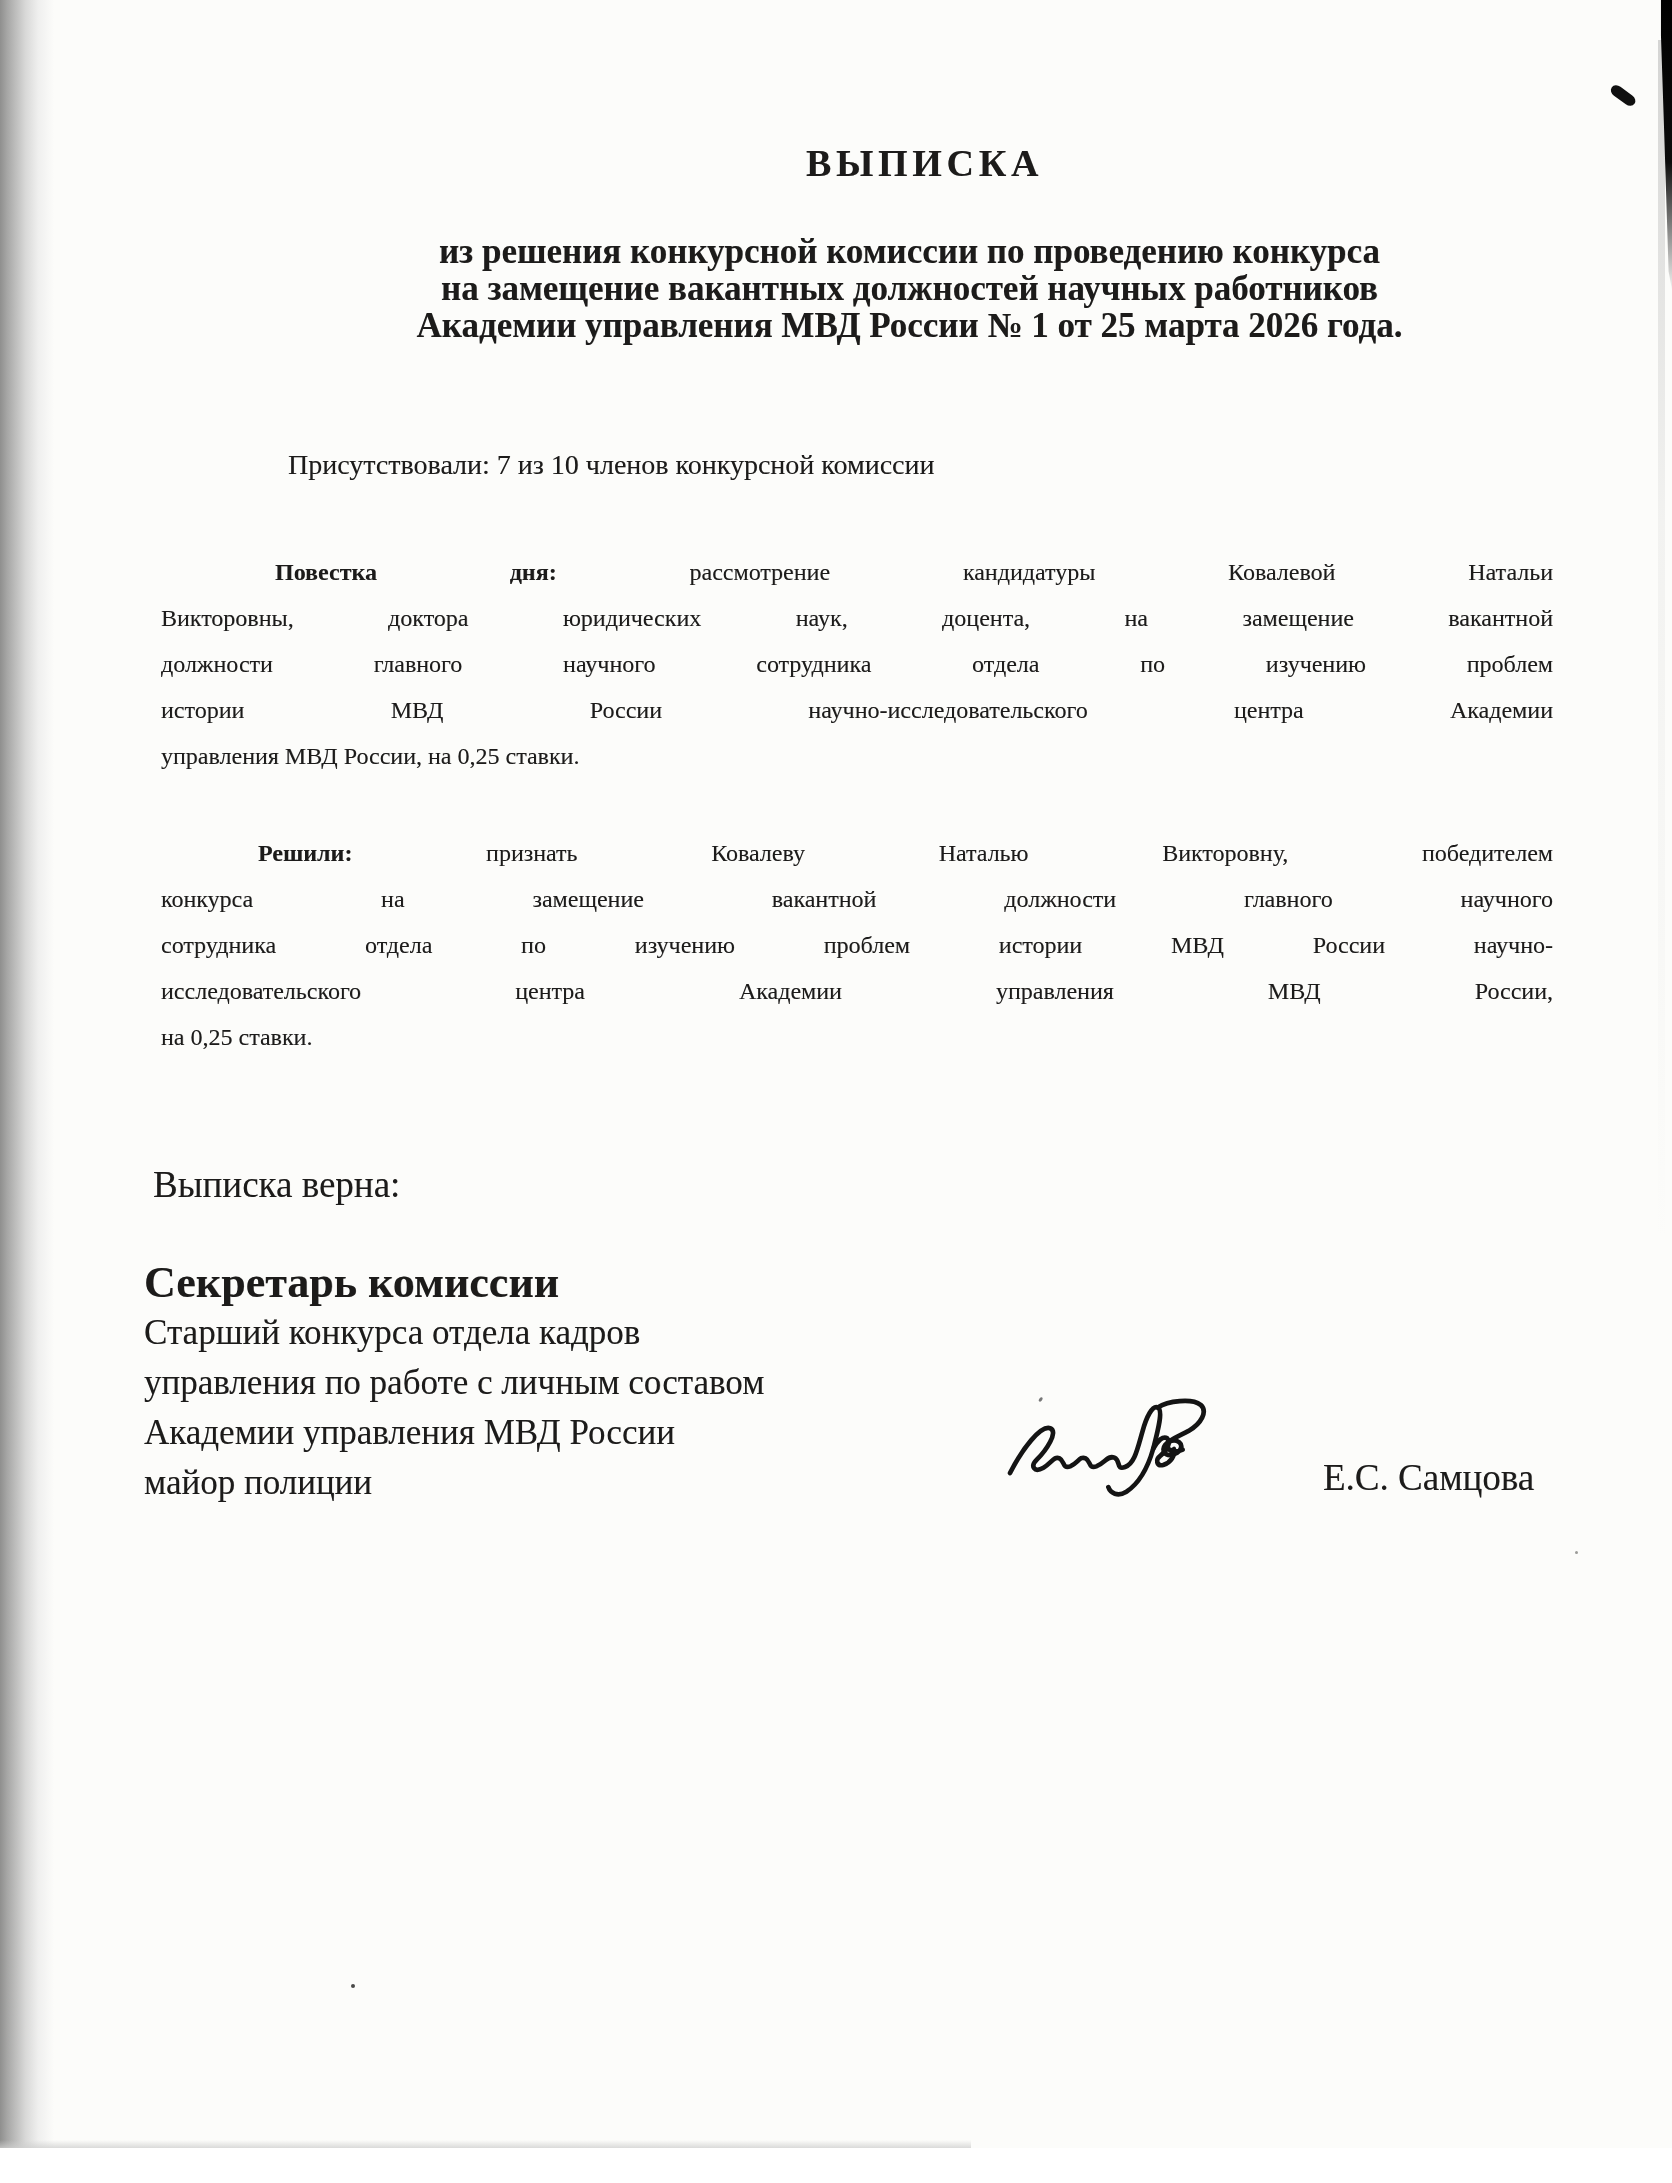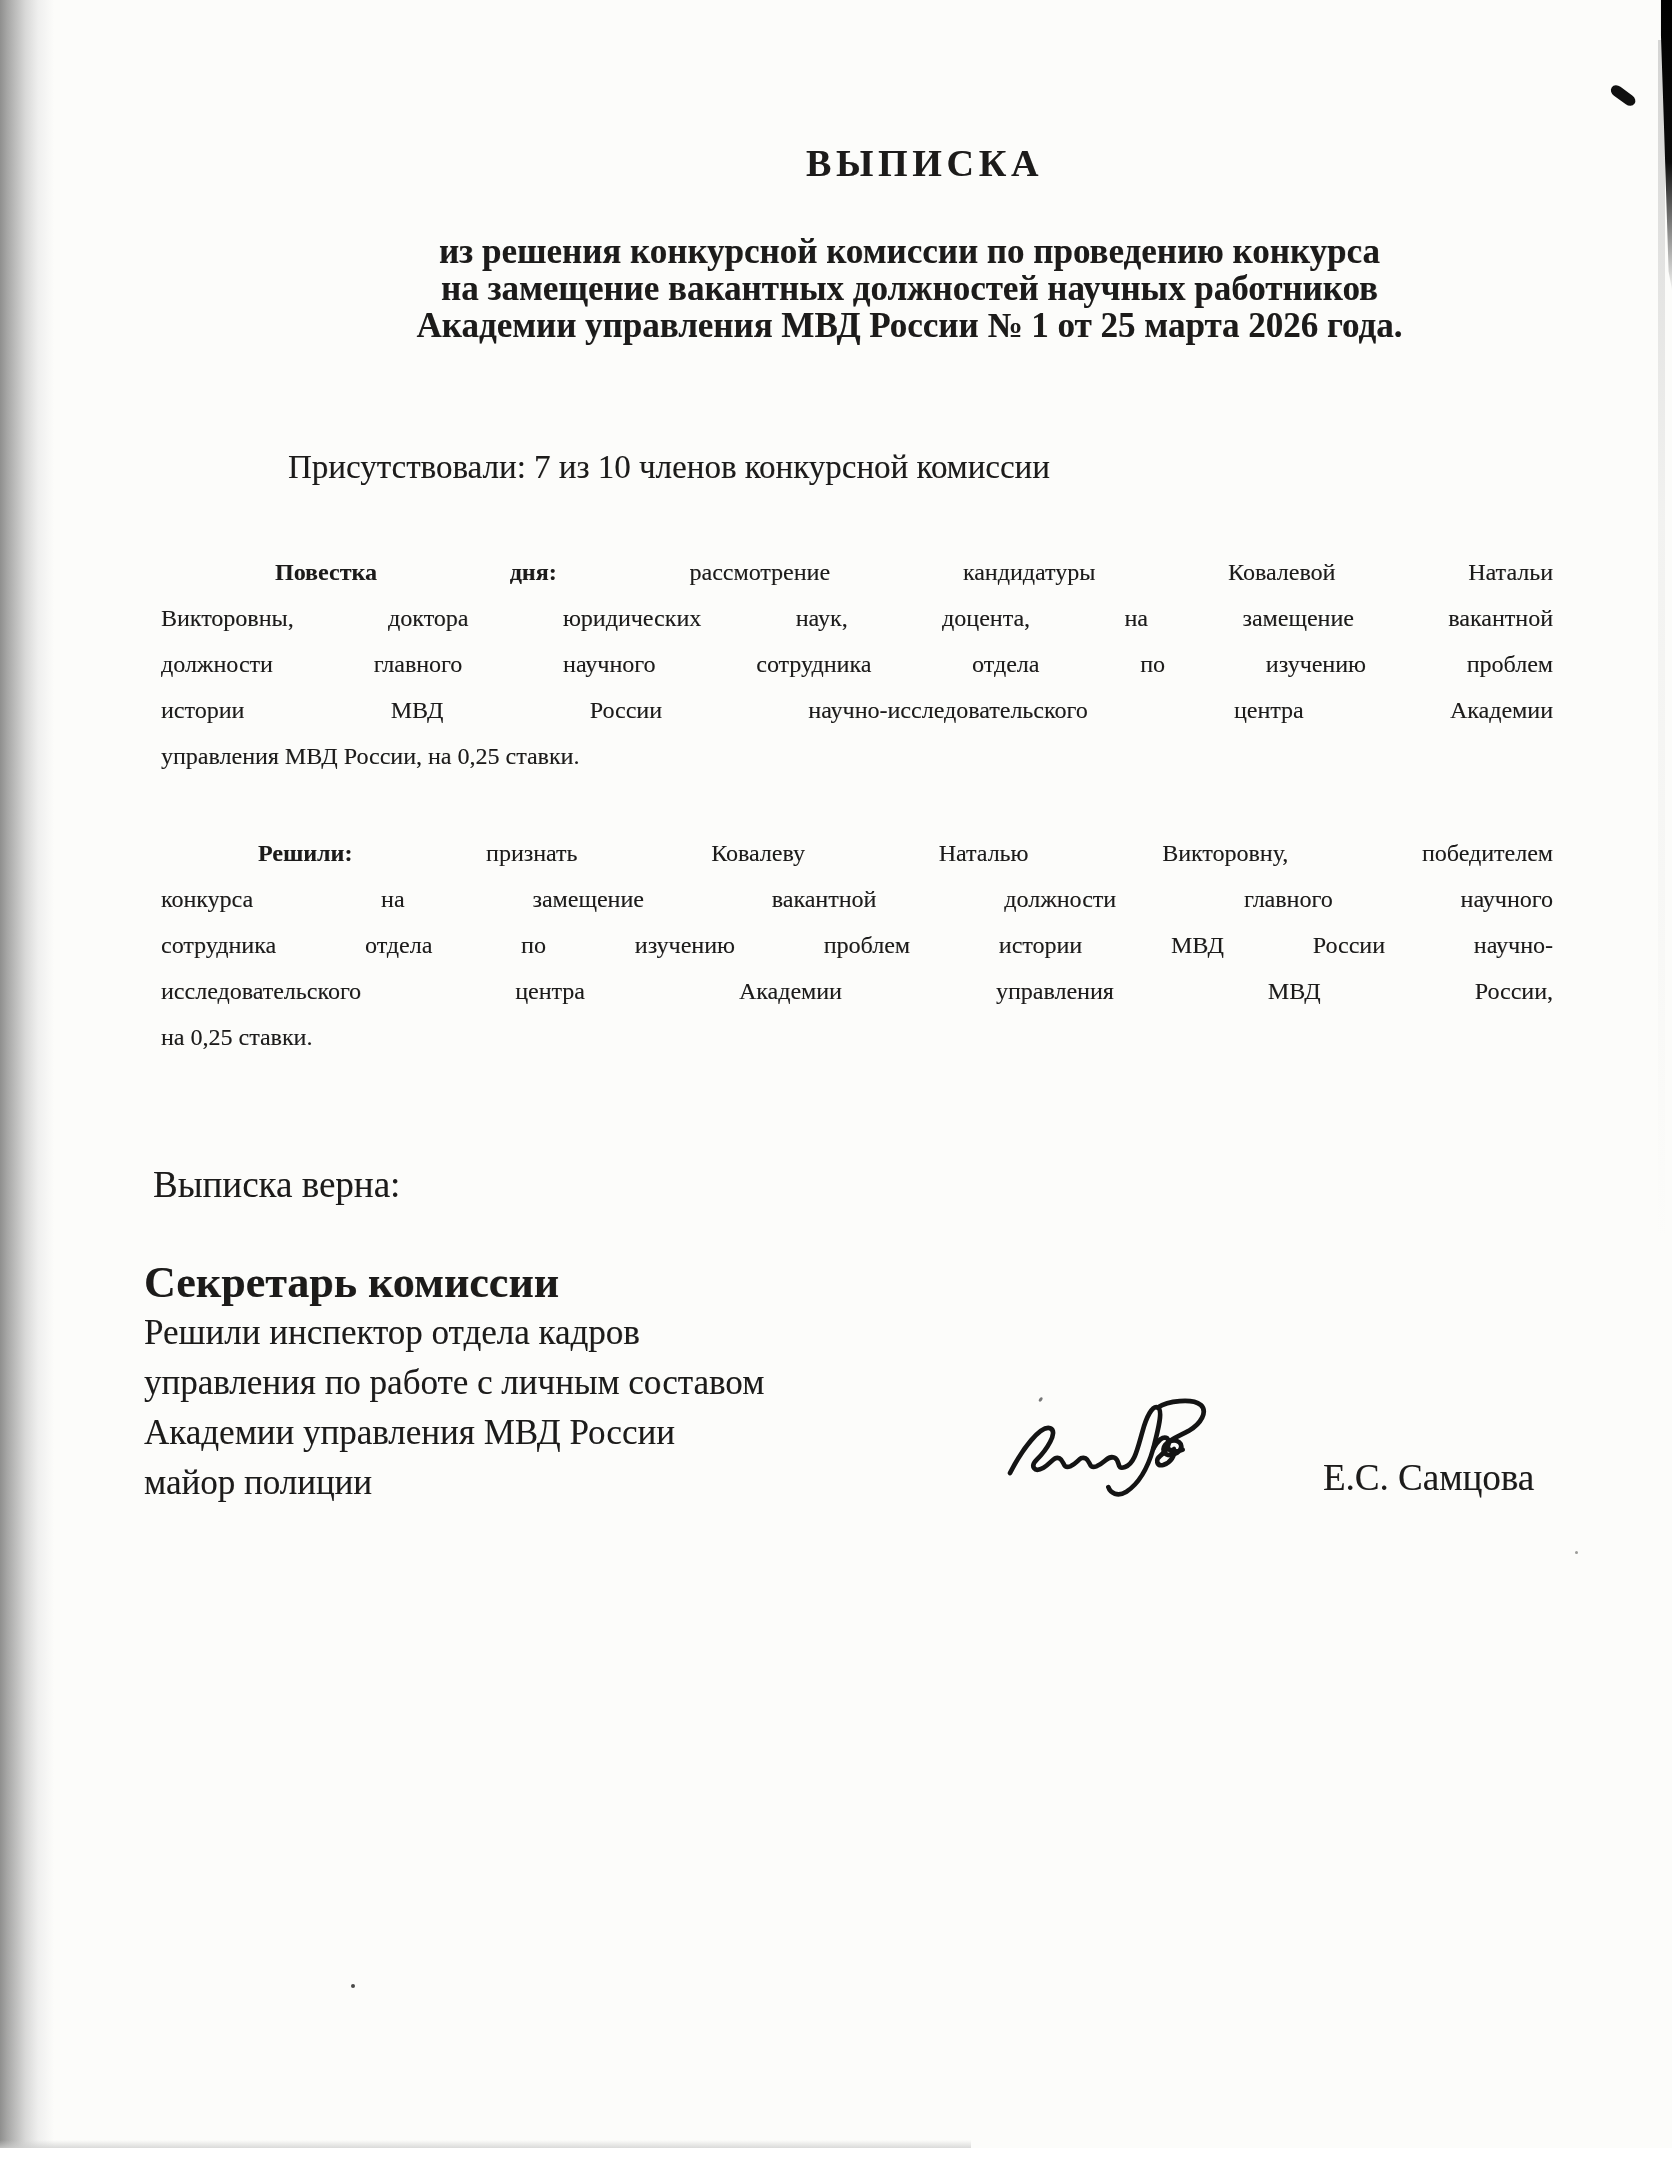--- a/index.html
+++ b/index.html
@@ -47,21 +47,21 @@
   
   .doc-title {
     position:absolute; left:806px; top:141px;
     font-size:38px; font-weight:bold; letter-spacing:4.7px;
   }
   .subtitle {
     position:absolute; left:315px; top:233px; width:1189px;
     text-align:center; font-weight:bold;
     font-size:35px; line-height:37px;
   }
-  .attendance { position:absolute; left:288px; top:449px; font-size:33px; }
+  .attendance { position:absolute; left:288px; top:449px; font-size:28px; }
 
   .para { position:absolute; left:161px; width:1392px; font-size:24px; line-height:46px; }
   .para.agenda   { top:549px; }
   .para.decision { top:830px; }
   .jline { text-align:justify; text-align-last:justify; }
   .jline.last { text-align:justify; text-align-last:left; }
   .indent-agenda   { padding-left:114px; }
   .indent-decision { padding-left:97px; }
   .blabel { font-weight:bold; }
 
@@ -111,21 +111,21 @@
     <div class="jline">конкурса на замещение вакантной должности главного научного</div>
     <div class="jline">сотрудника отдела по изучению проблем истории МВД России научно-</div>
     <div class="jline">исследовательского центра Академии управления МВД России,</div>
     <div class="jline last">на 0,25 ставки.</div>
   </div>
 
   <div class="certified">Выписка верна:</div>
 
   <div class="sigblock">
     <div class="role-title">Секретарь комиссии</div>
-    <div>Решили инспектор отдела кадров</div>
+    <div>Старший конкурса отдела кадров</div>
     <div>управления по работе с личным составом</div>
     <div>Академии управления МВД России</div>
     <div>майор полиции</div>
   </div>
 
   <div class="signature-wrap">
     <svg viewBox="0 0 320 170" fill="none" xmlns="http://www.w3.org/2000/svg">
       <g stroke="#141414" stroke-width="7" stroke-linecap="round" stroke-linejoin="round">
         <path d="M 12,112
                  C 30,76 58,40 72,45

